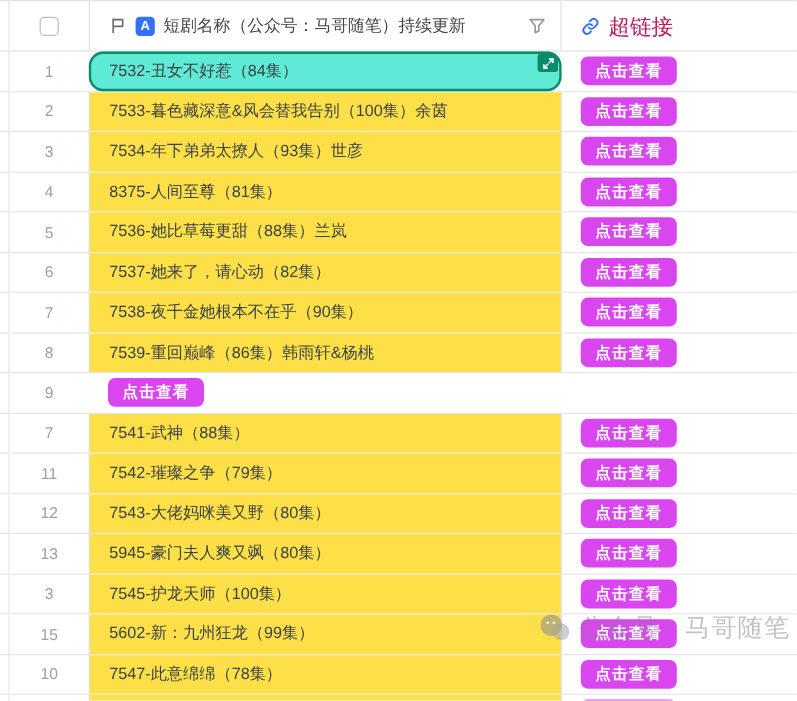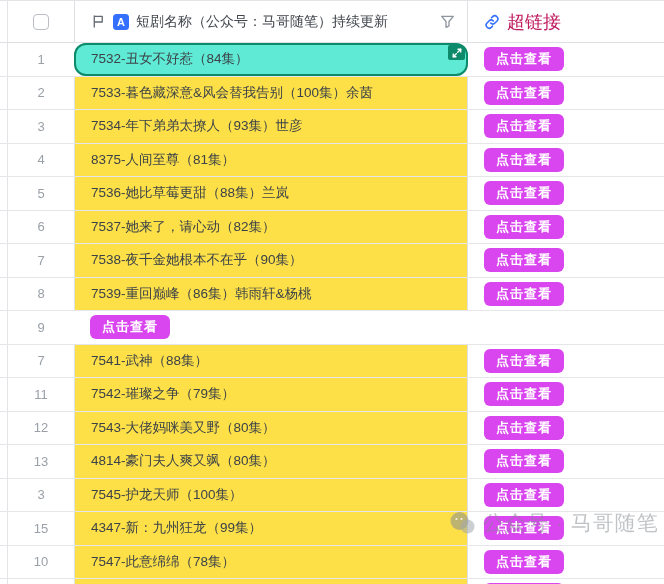--- a/index.html
+++ b/index.html
@@ -303,21 +303,21 @@
 
     </div>
     <div class="cell link">
       <button class="view-btn">点击查看</button>
     </div>
   </div>
       <div class="grid-row">
     <div class="cell gutter"></div>
     <div class="cell rownum">13</div>
     <div class="cell title">
-      <span class="title-text">4814-豪门夫人爽又飒（80集）</span>
+      <span class="title-text">5945-豪门夫人爽又飒（80集）</span>
 
     </div>
     <div class="cell link">
       <button class="view-btn">点击查看</button>
     </div>
   </div>
       <div class="grid-row">
     <div class="cell gutter"></div>
     <div class="cell rownum">3</div>
     <div class="cell title">
@@ -325,21 +325,21 @@
 
     </div>
     <div class="cell link">
       <button class="view-btn">点击查看</button>
     </div>
   </div>
       <div class="grid-row">
     <div class="cell gutter"></div>
     <div class="cell rownum">15</div>
     <div class="cell title">
-      <span class="title-text">4347-新：九州狂龙（99集）</span>
+      <span class="title-text">5602-新：九州狂龙（99集）</span>
 
     </div>
     <div class="cell link">
       <button class="view-btn">点击查看</button>
     </div>
   </div>
       <div class="grid-row">
     <div class="cell gutter"></div>
     <div class="cell rownum">10</div>
     <div class="cell title">

